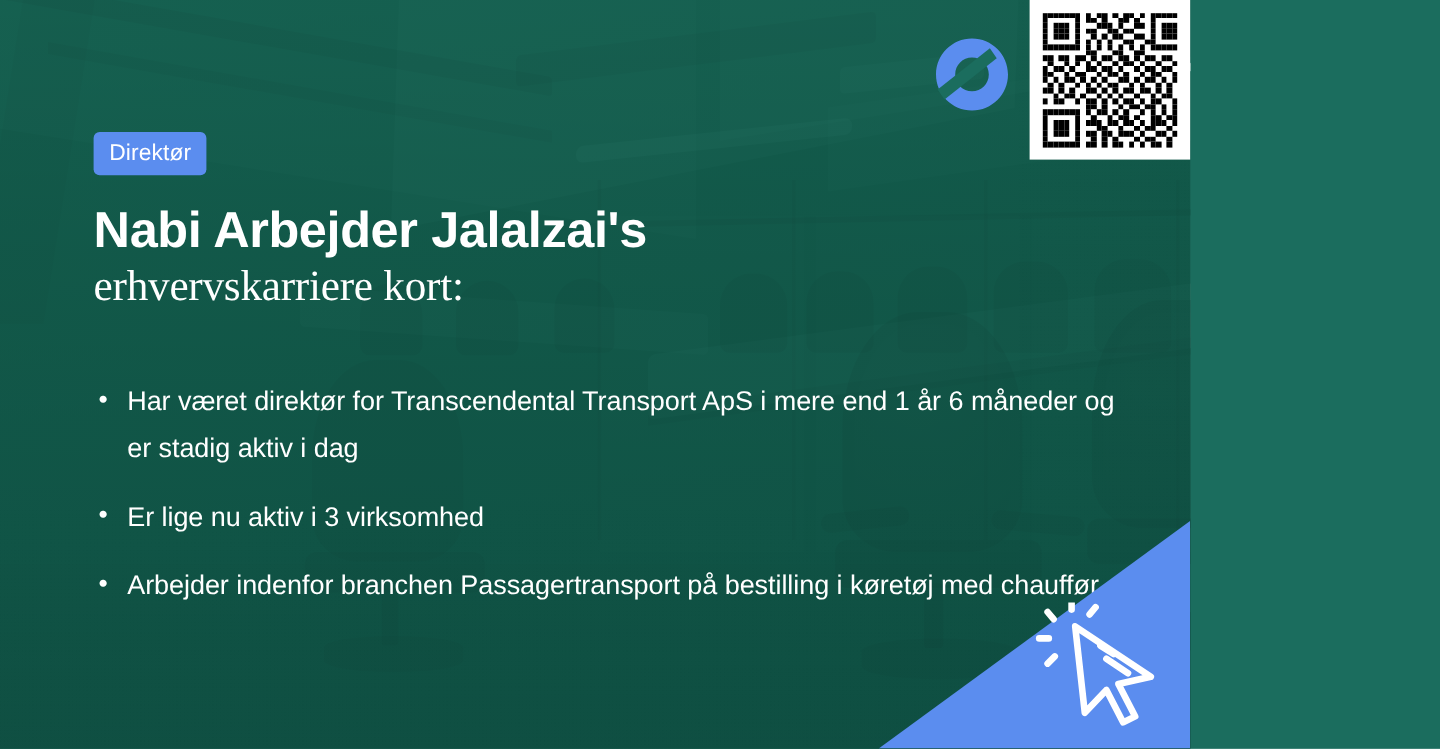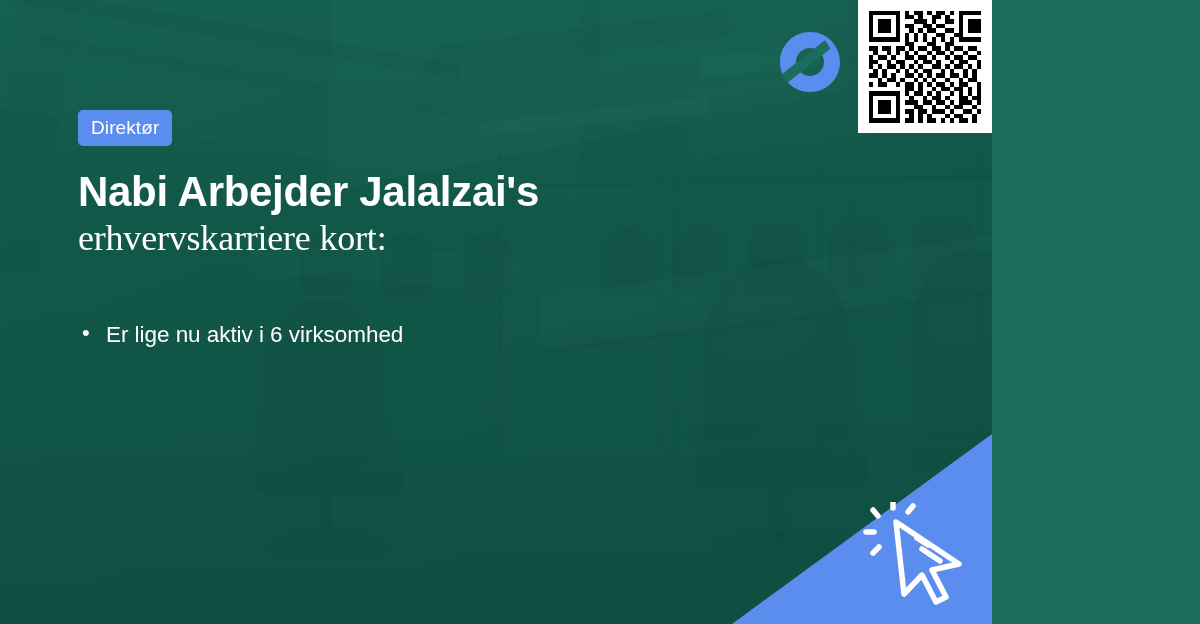--- a/index.html
+++ b/index.html
@@ -1037,21 +1037,23 @@
       </div>
   </div>
 
   <div class="content">
     <span class="badge">Direktør</span>
     <div class="title">Nabi Arbejder Jalalzai's</div>
     <div class="subtitle">erhvervskarriere kort:</div>
   </div>
 
   <ul class="bullets">
-    <li>Er lige nu aktiv i 6 virksomhed</li>
+    <li>Har været direktør for Transcendental Transport ApS i mere end 1 år 6 måneder og er stadig aktiv i dag</li>
+    <li>Er lige nu aktiv i 3 virksomhed</li>
+    <li>Arbejder indenfor branchen Passagertransport på bestilling i køretøj med chauffør</li>
   </ul>
 
   <div class="corner"></div>
   <svg class="cursor-icon" viewBox="0 0 118 104">
     <g fill="none" stroke="#ffffff" stroke-width="5.5" stroke-linecap="round" stroke-linejoin="round">
       <path d="M34 20 L97 62 L70 68 L84 95 L74 100 L60 73 L42 92 Z"></path>
       <line x1="55" y1="36" x2="66" y2="43"></line>
       <line x1="60" y1="47" x2="78" y2="59"></line>
       <line x1="31" y1="6" x2="31" y2="0"></line>
       <line x1="16" y1="14" x2="11" y2="8"></line>

